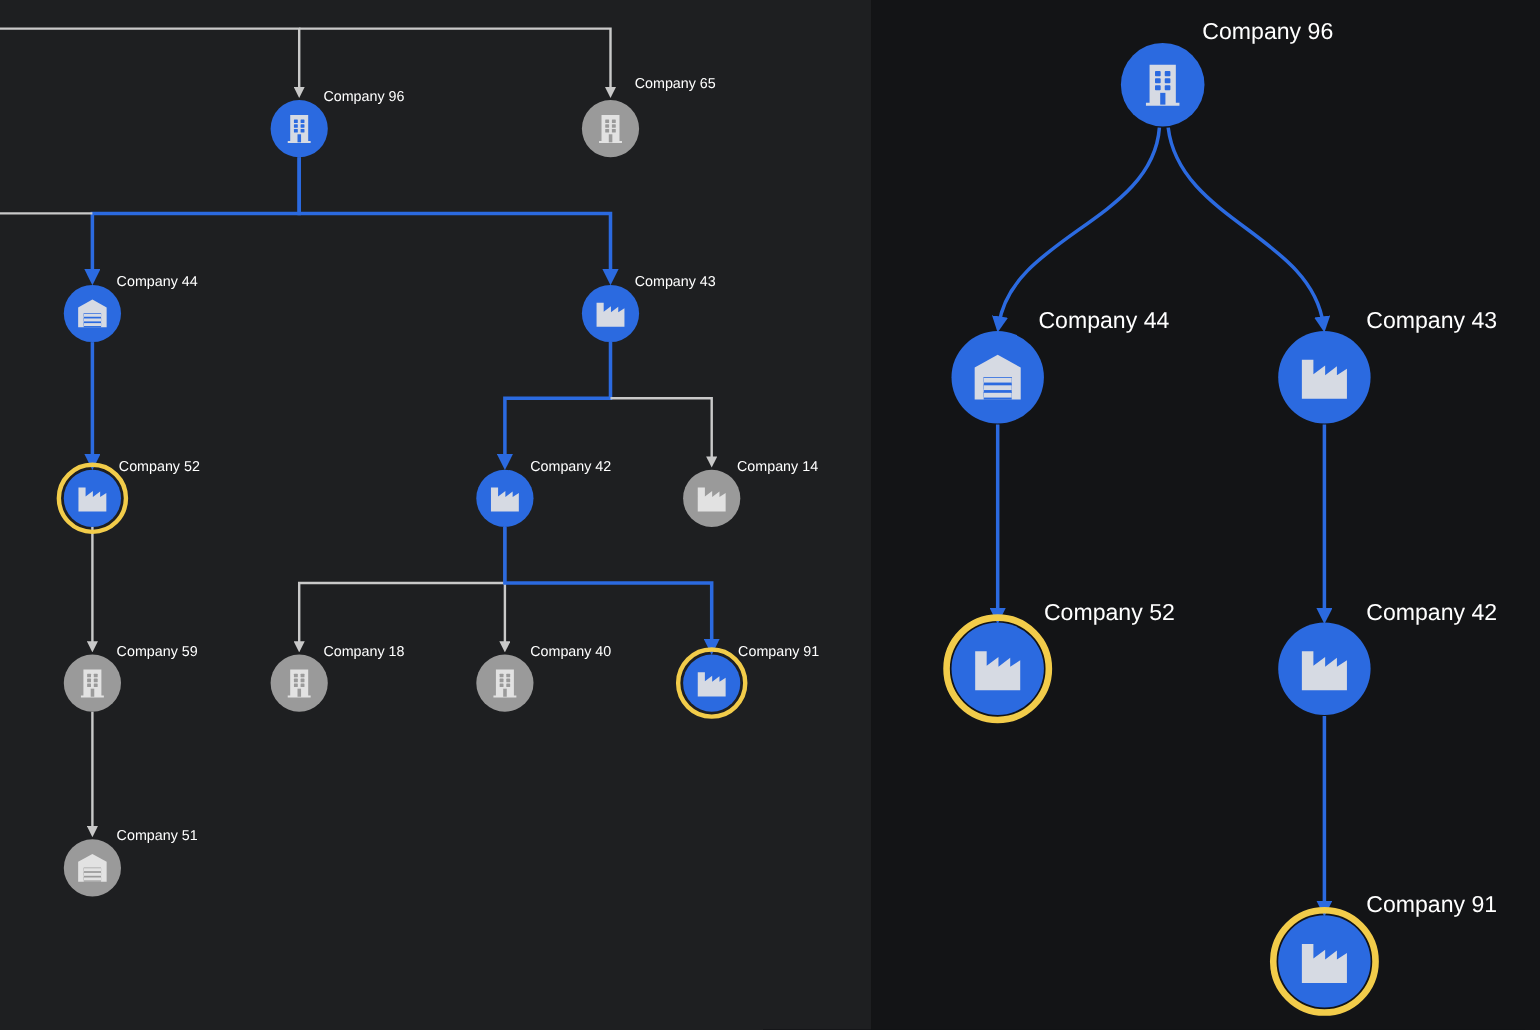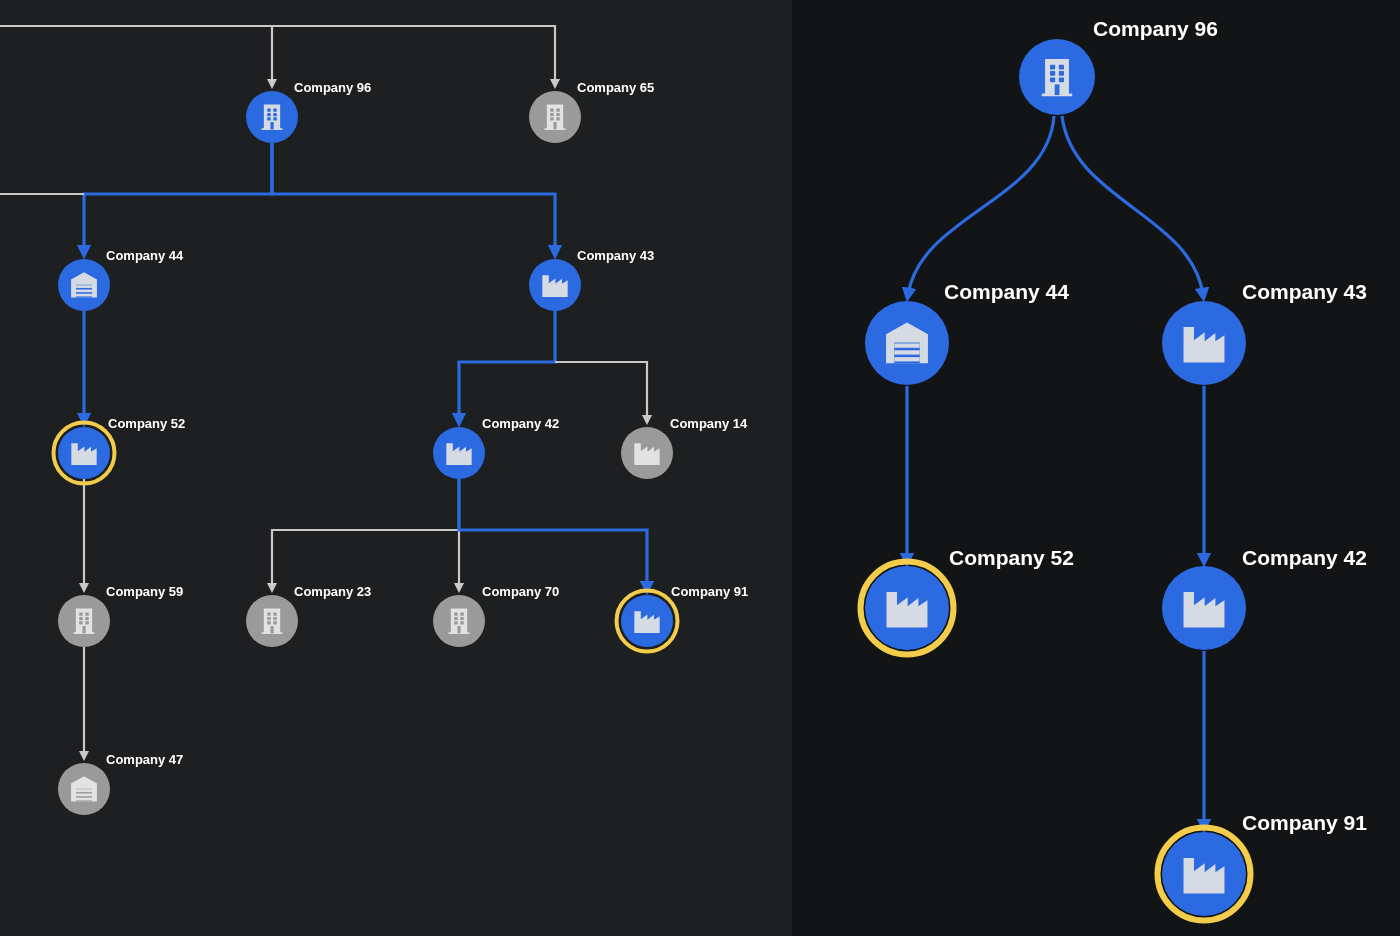--- a/index.html
+++ b/index.html
@@ -40,21 +40,21 @@
   }
   .panel-canvas svg {
     position: absolute;
     top: 0;
     left: 0;
     overflow: visible;
   }
   .node-label {
     position: absolute;
     color: #ffffff;
-    font-weight: bold;
+    font-weight: normal;
     white-space: nowrap;
     pointer-events: none;
     line-height: 1;
   }
   #overview-panel .node-label { font-size: 13px; }
   #detail-panel .node-label { font-size: 21px; }
   .node-hit {
     position: absolute;
     border-radius: 50%;
     cursor: pointer;
@@ -210,41 +210,41 @@
               <rect x="6.4" y="11.9" width="11.2" height="9" fill="none"></rect>
               <rect x="6.4" y="11.9" width="11.2" height="9" fill="var(--node-bg)"></rect>
               <rect x="6.4" y="12.2" width="11.2" height="1.9" fill="#e2e2e2"></rect>
               <rect x="6.4" y="15.2" width="11.2" height="1.9" fill="#e2e2e2"></rect>
               <rect x="6.4" y="18.2" width="11.2" height="1.9" fill="#e2e2e2"></rect>
             </g>
           </g>
         </svg>
         <div class="node-label" style="left: 294px; top: 81px;">Company 96</div>
         <div class="node-hit" title="Company 96" style="left: 246px; top: 91px; width: 52px; height: 52px;"></div>
-        <div class="node-label" style="left: 577px; top: 81px;">Company 65</div>
+        <div class="node-label" style="left: 577px; top: 69px;">Company 65</div>
         <div class="node-hit" title="Company 65" style="left: 529px; top: 91px; width: 52px; height: 52px;"></div>
         <div class="node-label" style="left: 106px; top: 249px;">Company 44</div>
         <div class="node-hit" title="Company 44" style="left: 58px; top: 259px; width: 52px; height: 52px;"></div>
         <div class="node-label" style="left: 577px; top: 249px;">Company 43</div>
         <div class="node-hit" title="Company 43" style="left: 529px; top: 259px; width: 52px; height: 52px;"></div>
         <div class="node-label" style="left: 108px; top: 417px;">Company 52</div>
         <div class="node-hit" title="Company 52" style="left: 58px; top: 427px; width: 52px; height: 52px;"></div>
         <div class="node-label" style="left: 482px; top: 417px;">Company 42</div>
         <div class="node-hit" title="Company 42" style="left: 433px; top: 427px; width: 52px; height: 52px;"></div>
         <div class="node-label" style="left: 670px; top: 417px;">Company 14</div>
         <div class="node-hit" title="Company 10" style="left: 621px; top: 427px; width: 52px; height: 52px;"></div>
         <div class="node-label" style="left: 106px; top: 585px;">Company 59</div>
         <div class="node-hit" title="Company 79" style="left: 58px; top: 595px; width: 52px; height: 52px;"></div>
-        <div class="node-label" style="left: 294px; top: 585px;">Company 23</div>
+        <div class="node-label" style="left: 294px; top: 585px;">Company 18</div>
         <div class="node-hit" title="Company 36" style="left: 246px; top: 595px; width: 52px; height: 52px;"></div>
-        <div class="node-label" style="left: 482px; top: 585px;">Company 70</div>
+        <div class="node-label" style="left: 482px; top: 585px;">Company 40</div>
         <div class="node-hit" title="Company 90" style="left: 433px; top: 595px; width: 52px; height: 52px;"></div>
         <div class="node-label" style="left: 671px; top: 585px;">Company 91</div>
         <div class="node-hit" title="Company 91" style="left: 621px; top: 595px; width: 52px; height: 52px;"></div>
-        <div class="node-label" style="left: 106px; top: 753px;">Company 47</div>
+        <div class="node-label" style="left: 106px; top: 753px;">Company 51</div>
         <div class="node-hit" title="Company 32" style="left: 58px; top: 763px; width: 52px; height: 52px;"></div>
       </div>
   </section>
 
   <section class="panel" id="detail-panel">
     <div class="panel-canvas" id="detail-canvas">
         <svg width="100%" height="100%">
           <defs>
             <marker id="detail-canvas-arrow-active" viewBox="0 0 10 10" refX="5" refY="5" markerWidth="4.6" markerHeight="4.6" orient="auto-start-reverse">
               <path d="M 0 0 L 10 5 L 0 10 z" fill="#2b6ae0"></path>

